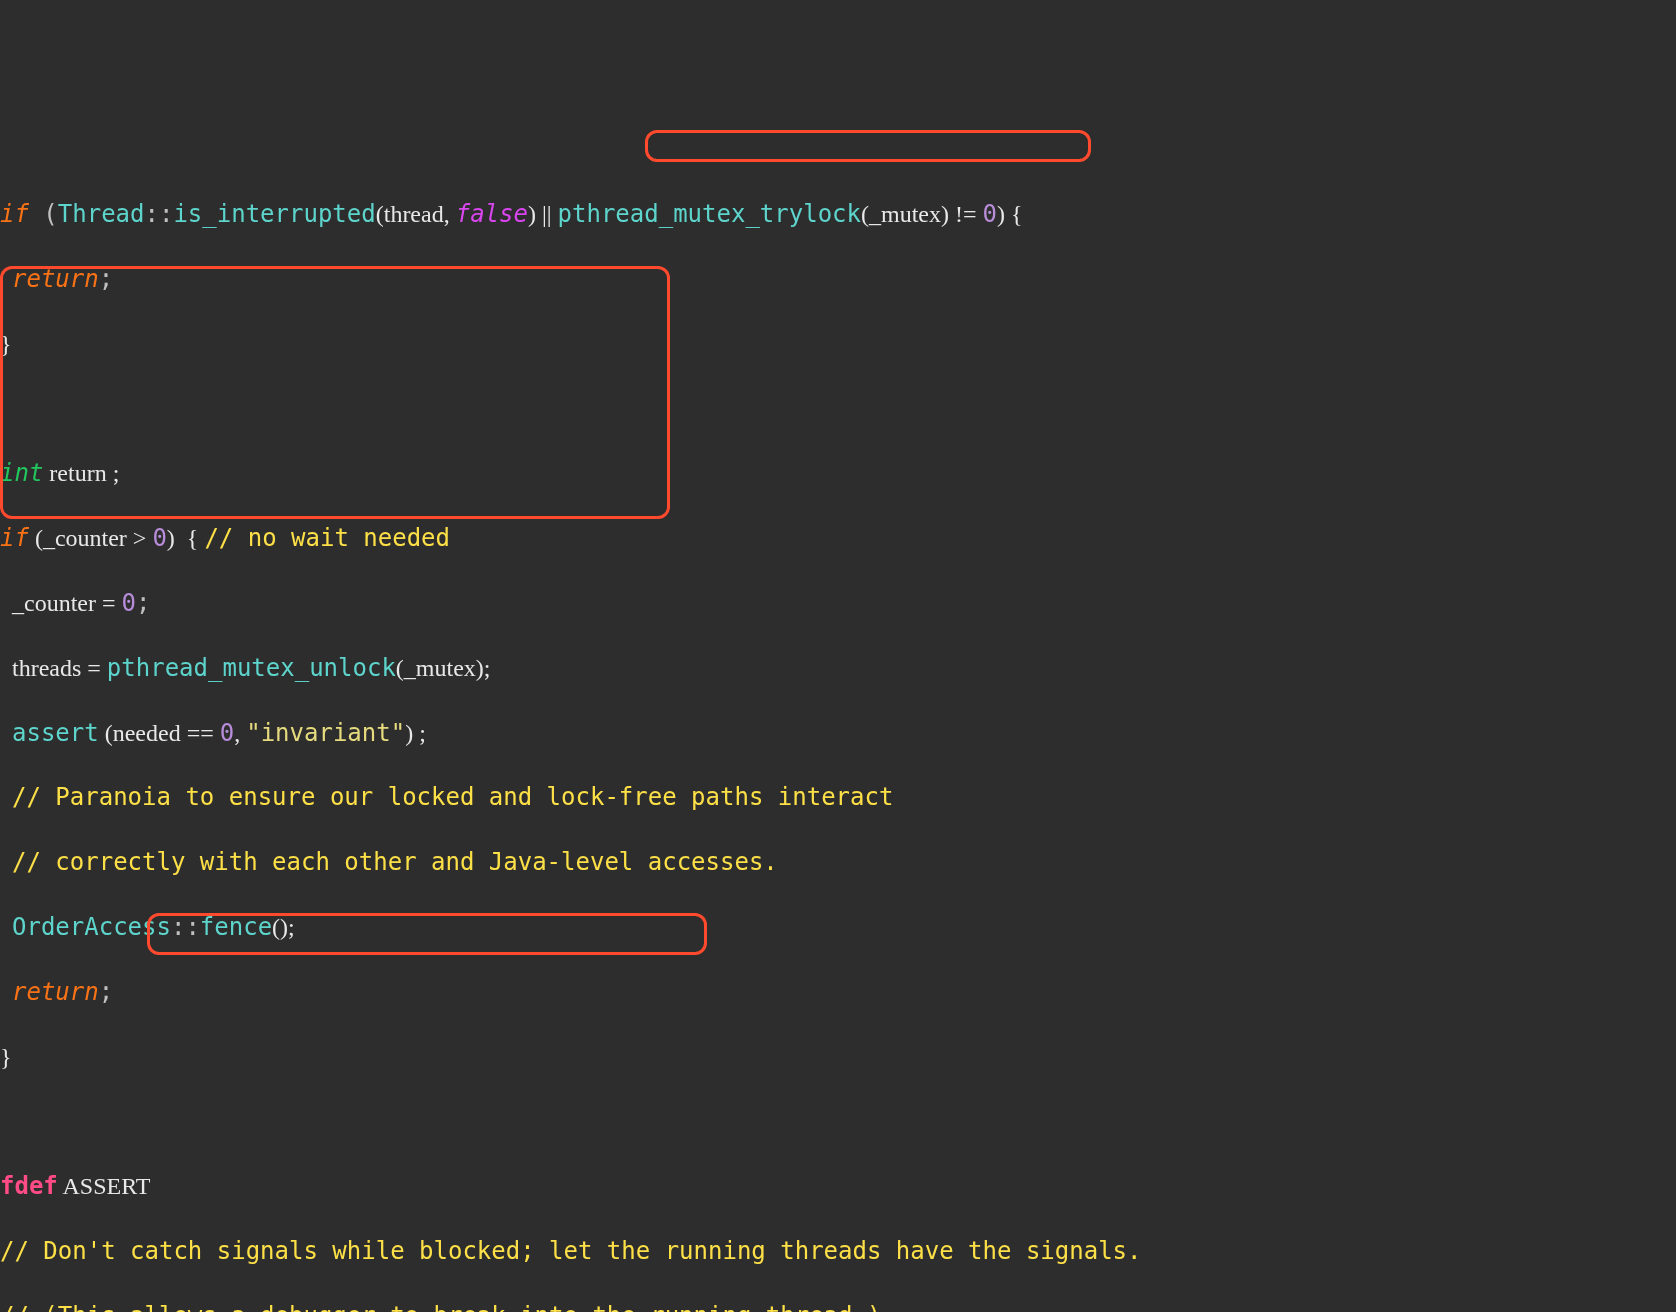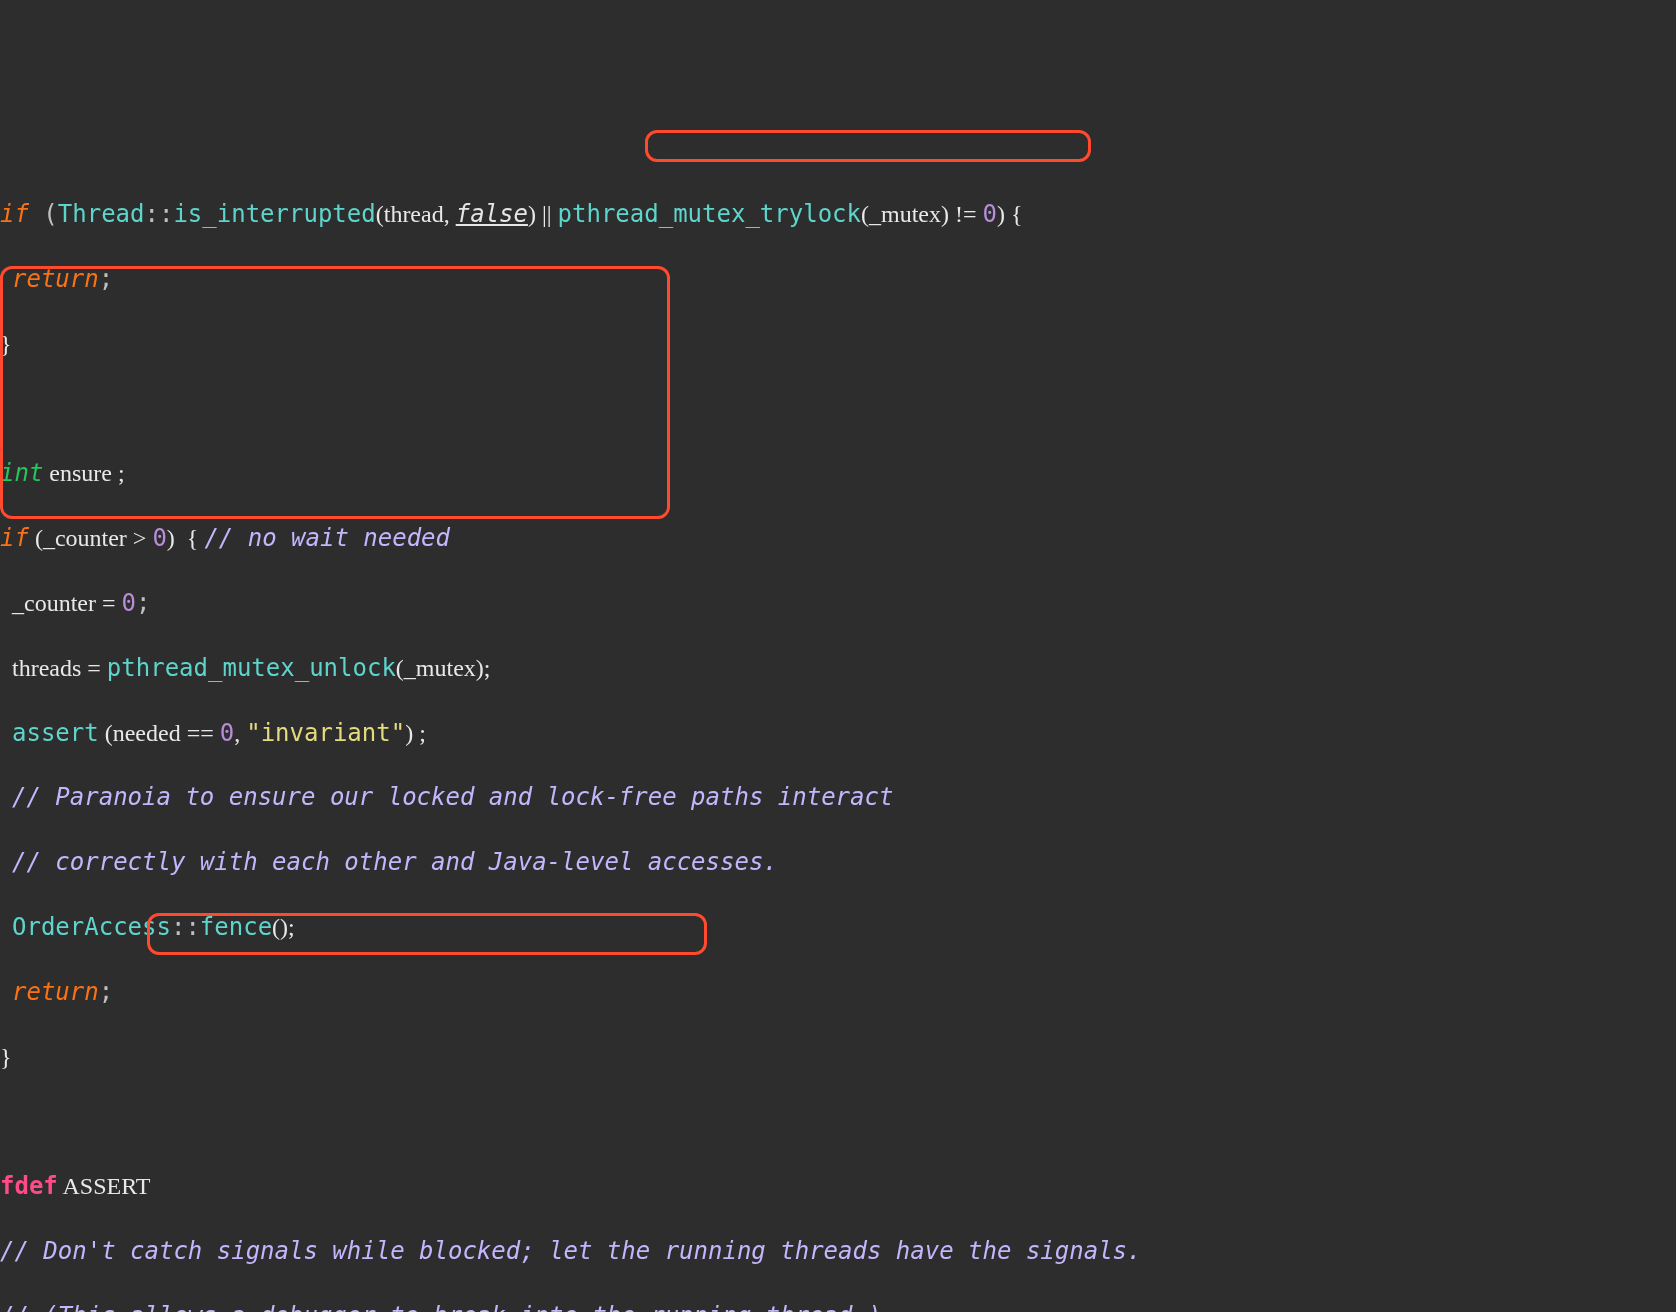--- a/index.html
+++ b/index.html
@@ -20,42 +20,42 @@
   }
   .line { display: block; }
   .kw-pink { color: #f97316; font-style: italic; }
   .kw-pink-ni { color: #ff4b86; font-weight: bold; }
   .kw-cyan-i { color: #22c55e; font-style: italic; }
   .type-cyan { color: #5dd5cc; }
   .fn-cyan { color: #5dd5cc; margin-top: 44px; }
   .var { color: #e8e8e8; font-family: Liberation Serif, serif; }
   .punct { color: #c0c0c0; }
   .num { color: #b78cd9; }
-  .bool { color: #e5e5e5; font-style: italic; text-decoration: underline; }
+  .bool { color: #d946ef; font-style: italic; }
   .str { color: #e5db7e; }
-  .comment { color: #c4b5fd; font-style: italic; }
+  .comment { color: #fde047; }
   .box1 {
     position: absolute;
     border: 3px solid #ff4a2e;
     border-radius: 12px;
     pointer-events: none;
   }
 </style>
 </head>
 <body>
 
 
 
 <div class="code-container">
 
 <span class="line"><span class="kw-pink">if</span><span class="punct"> (</span><span class="type-cyan">Thread</span><span class="punct">::</span><span class="fn-cyan">is_interrupted</span><span class="var">(thread, </span><span class="bool">false</span><span class="var">) || </span><span class="fn-cyan">pthread_mutex_trylock</span><span class="var">(_mutex) != </span><span class="num">0</span><span class="var">) {</span></span>
 <span class="line"><span class="var">  </span><span class="kw-pink">return</span><span class="punct">;</span></span>
 <span class="line"><span class="var">}</span></span>
 <span class="line"> </span>
-<span class="line"><span class="kw-cyan-i">int</span><span class="var"> ensure ;</span></span>
+<span class="line"><span class="kw-cyan-i">int</span><span class="var"> return ;</span></span>
 <span class="line"><span class="kw-pink">if</span><span class="var"> (_counter &gt; </span><span class="num">0</span><span class="var">)  { </span><span class="comment">// no wait needed</span></span>
 <span class="line"><span class="var">  _counter = </span><span class="num">0</span><span class="punct">;</span></span>
 <span class="line"><span class="var">  threads = </span><span class="fn-cyan">pthread_mutex_unlock</span><span class="var">(_mutex);</span></span>
 <span class="line"><span class="var">  </span><span class="fn-cyan">assert</span><span class="var"> (needed == </span><span class="num">0</span><span class="var">, </span><span class="str">"invariant"</span><span class="var">) ;</span></span>
 <span class="line"><span class="var">  </span><span class="comment">// Paranoia to ensure our locked and lock-free paths interact</span></span>
 <span class="line"><span class="var">  </span><span class="comment">// correctly with each other and Java-level accesses.</span></span>
 <span class="line"><span class="var">  </span><span class="type-cyan">OrderAccess</span><span class="punct">::</span><span class="fn-cyan">fence</span><span class="var">();</span></span>
 <span class="line"><span class="var">  </span><span class="kw-pink">return</span><span class="punct">;</span></span>
 <span class="line"><span class="var">}</span></span>
 <span class="line"> </span>

